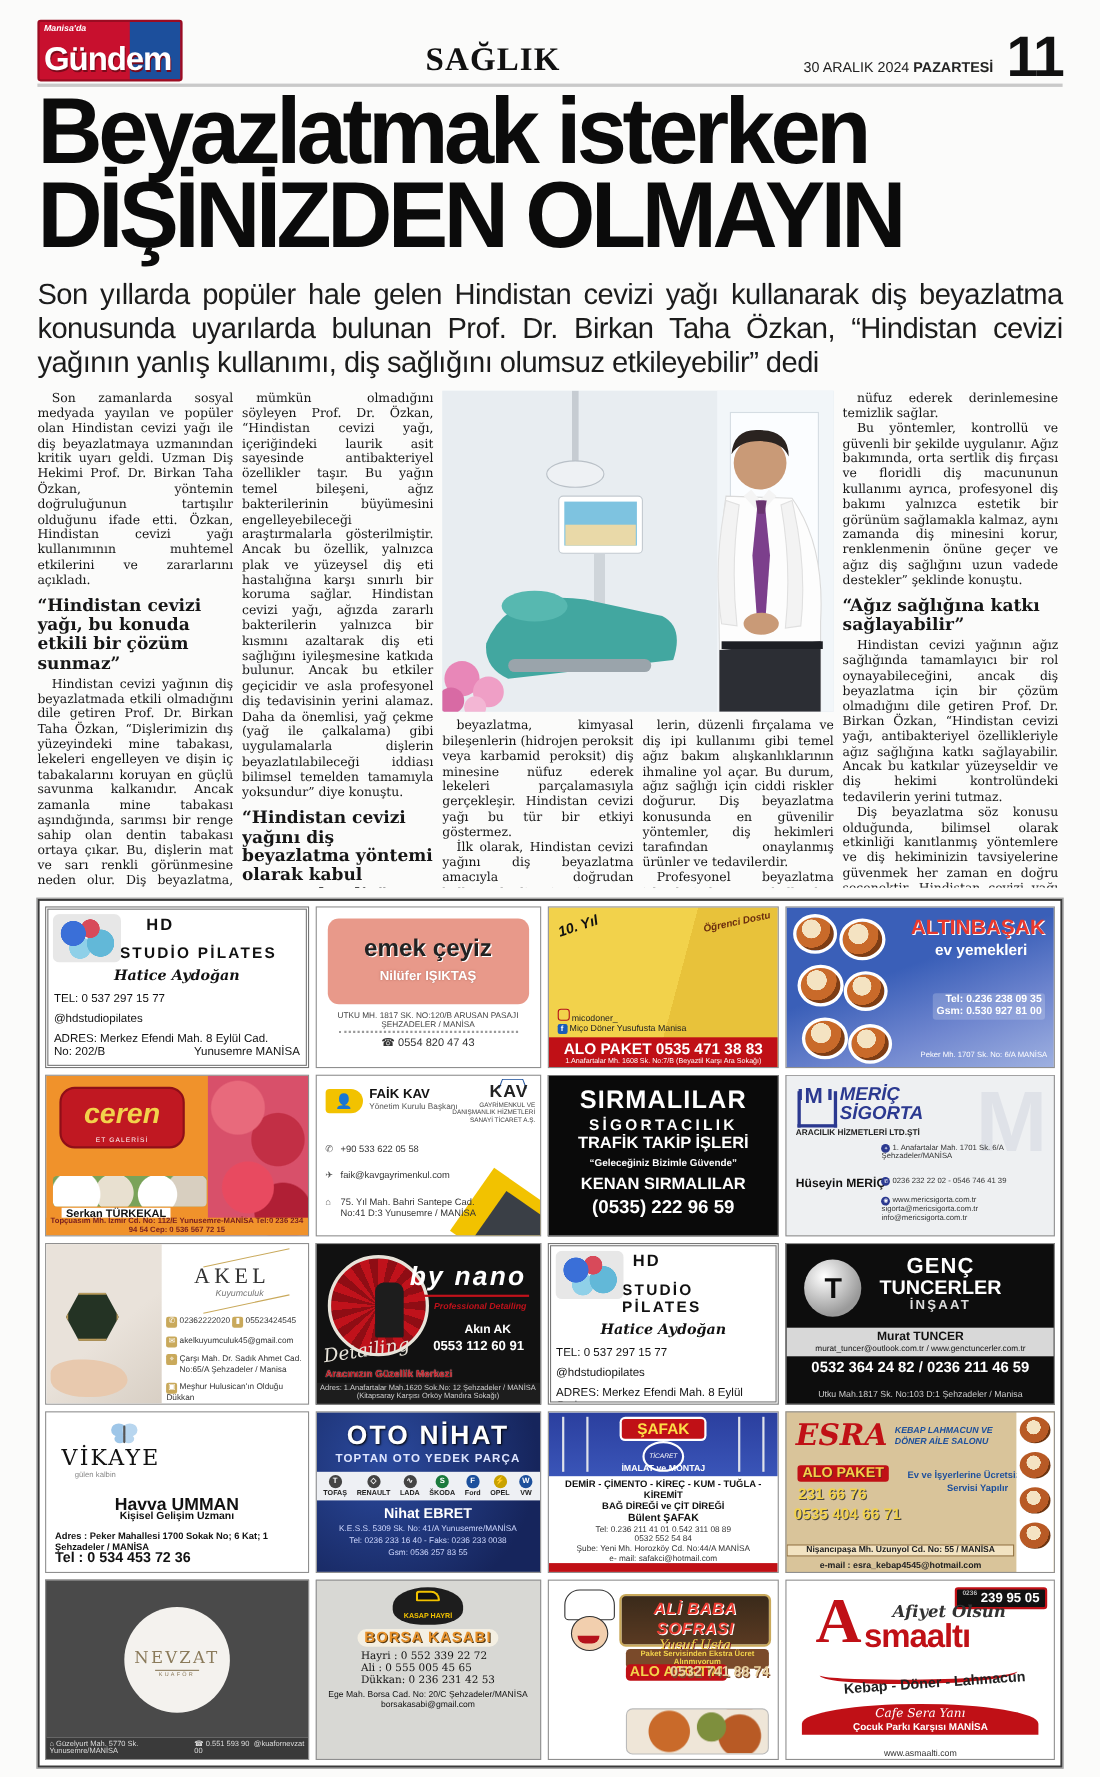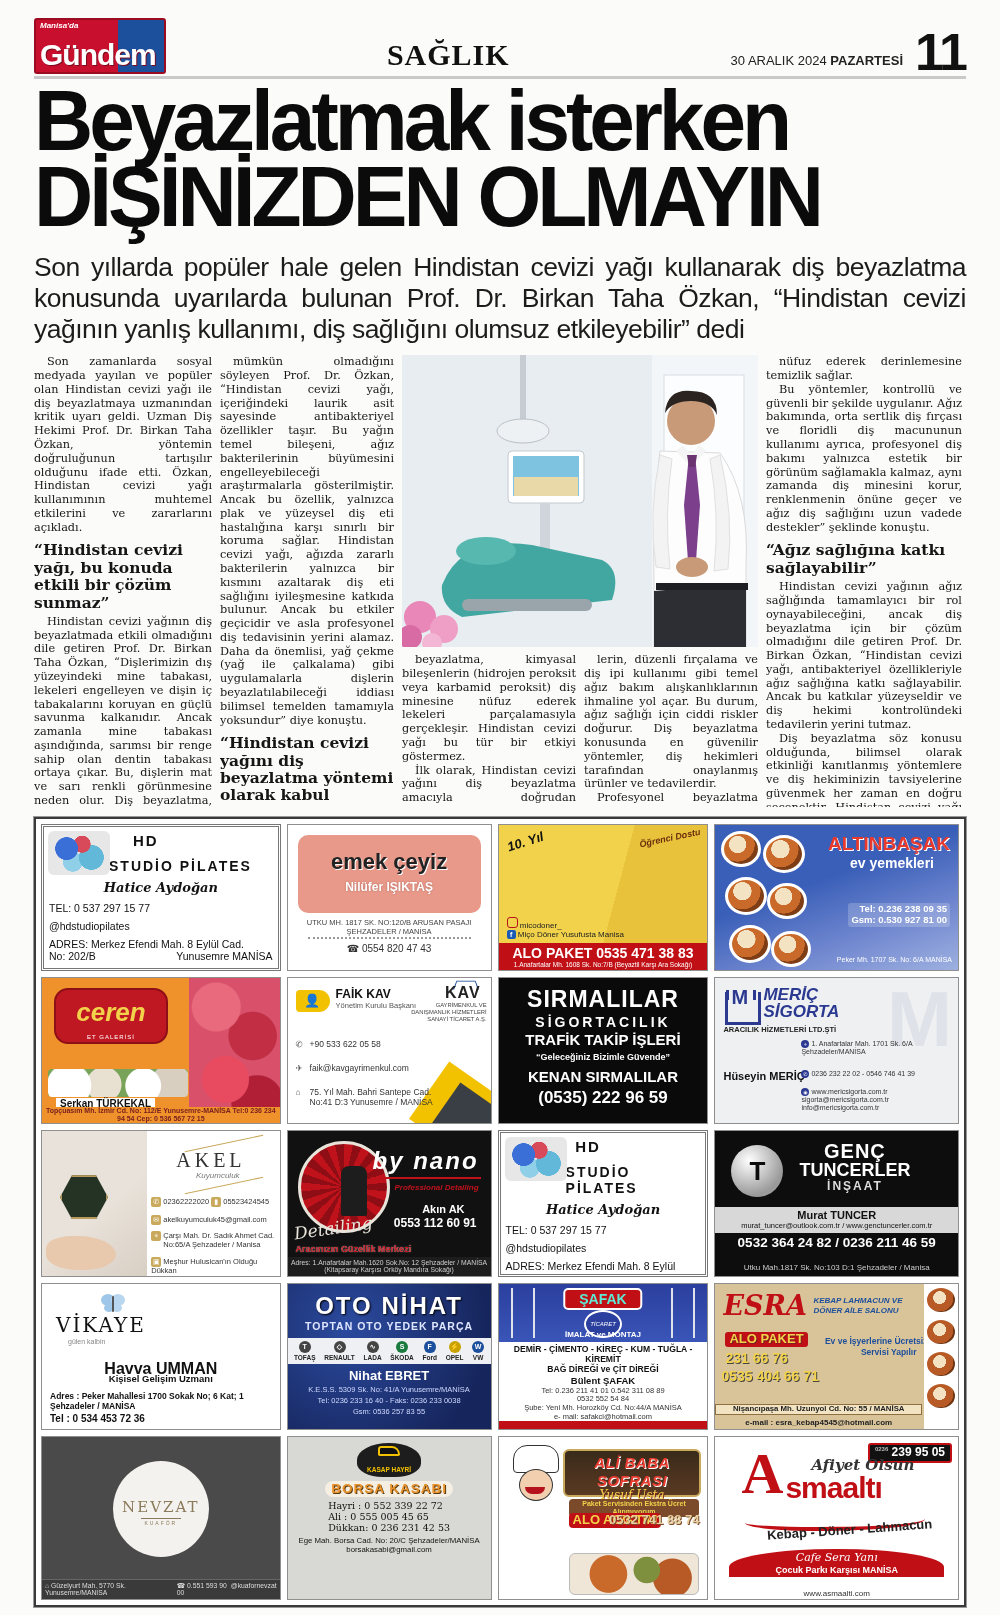--- a/index.html
+++ b/index.html
@@ -168,36 +168,36 @@
   .genc-band .e{font-size:7.5px;}
   .genc-phones{position:absolute;left:0;right:0;top:104px;text-align:center;font-size:13.5px;font-weight:700;}
   .genc-addr{position:absolute;left:0;right:0;bottom:4px;text-align:center;font-size:8px;color:#ccc;}
 
   
   .vik-title{position:absolute;left:14px;top:30px;font-size:20px;letter-spacing:2px;font-family:"DejaVu Serif",serif;}
   .vik-sub{position:absolute;left:26px;top:54px;font-size:7px;color:#888;}
   .vik-owner{position:absolute;left:0;right:0;top:76px;text-align:center;font-weight:700;font-size:16px;}
   .vik-role{position:absolute;left:0;right:0;top:90px;text-align:center;font-weight:700;font-size:9.5px;}
   .vik-addr{position:absolute;left:8px;bottom:18px;font-size:8.5px;font-weight:700;}
-  .vik-tel{position:absolute;left:8px;bottom:5px;font-size:10px;font-weight:700;}
+  .vik-tel{position:absolute;left:8px;bottom:5px;font-size:13px;font-weight:700;}
 
   
   .ad-oto{background:radial-gradient(circle at 30% 30%,#2b4a9e,#16255c 80%);color:#fff;text-align:center;}
   .oto-t{font-size:24px;font-weight:700;letter-spacing:2px;margin-top:8px;text-shadow:1px 1px 2px #000;}
   .oto-s{font-size:10.5px;font-weight:700;color:#dfe6ff;letter-spacing:1px;}
   .oto-brands{background:#eef0f4;color:#222;display:flex;justify-content:space-around;align-items:center;margin-top:6px;padding:3px 2px;}
   .brand{font-size:6.5px;font-weight:700;}
   .brand .logo-dot{display:block;margin:0 auto 1px;width:12px;height:12px;border-radius:50%;background:#444;color:#fff;font-size:7px;line-height:12px;text-align:center;}
   .oto-owner{font-size:13px;font-weight:700;margin-top:5px;}
   .oto-line{font-size:7.5px;color:#cfd8ff;margin-top:2px;}
 
   
   .safak-top{position:relative;height:58px;background:linear-gradient(#2b3f9e,#3a55b8);overflow:hidden;}
   .safak-pole{position:absolute;top:4px;width:2px;height:50px;background:#dfe2ea;}
-  .safak-ribbon{position:absolute;left:50%;top:6px;transform:translateX(-50%);background:#c01016;color:#5eead4;font-weight:700;font-size:14px;padding:1px 14px;border-radius:3px;box-shadow:0 0 0 2px #fff;}
+  .safak-ribbon{position:absolute;left:50%;top:6px;transform:translateX(-50%);background:#c01016;color:#fde047;font-weight:700;font-size:14px;padding:1px 14px;border-radius:3px;box-shadow:0 0 0 2px #fff;}
   .safak-badge{position:absolute;left:50%;top:26px;transform:translateX(-50%);width:34px;height:24px;border-radius:50%;background:#2b3f9e;border:2px solid #fff;color:#fff;font-size:6px;line-height:24px;text-align:center;font-style:italic;}
   .safak-imalat{position:absolute;left:50%;top:46px;transform:translateX(-50%);color:#fff;font-size:8px;font-weight:700;white-space:nowrap;}
   .safak-items{font-weight:700;font-size:8.6px;text-align:center;margin-top:3px;}
   .safak-items2{font-weight:700;font-size:8.6px;text-align:center;}
   .safak-owner{text-align:center;font-size:9.5px;font-weight:700;margin-top:1px;}
   .safak-tel{text-align:center;font-size:7.5px;color:#333;}
   .safak-red{position:absolute;left:0;right:0;bottom:0;height:8px;background:#c01016;}
 
   
   .ad-esra{background:#d9c49a;}

